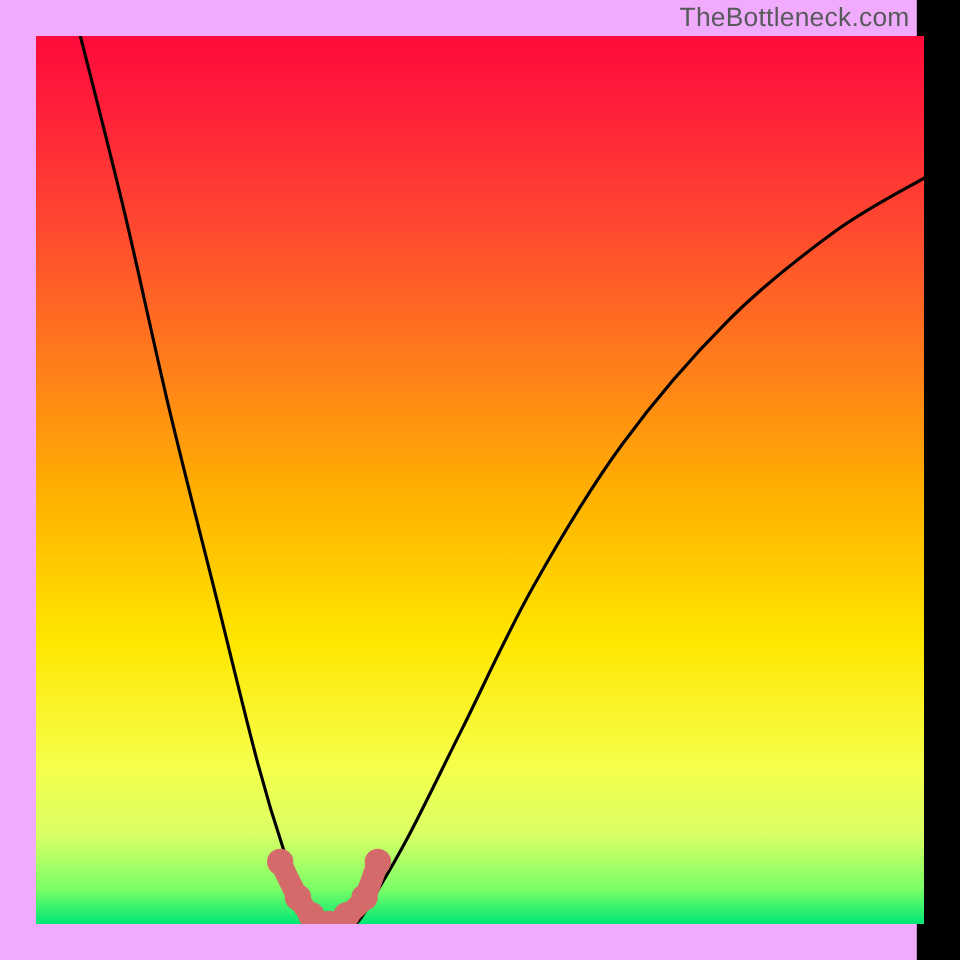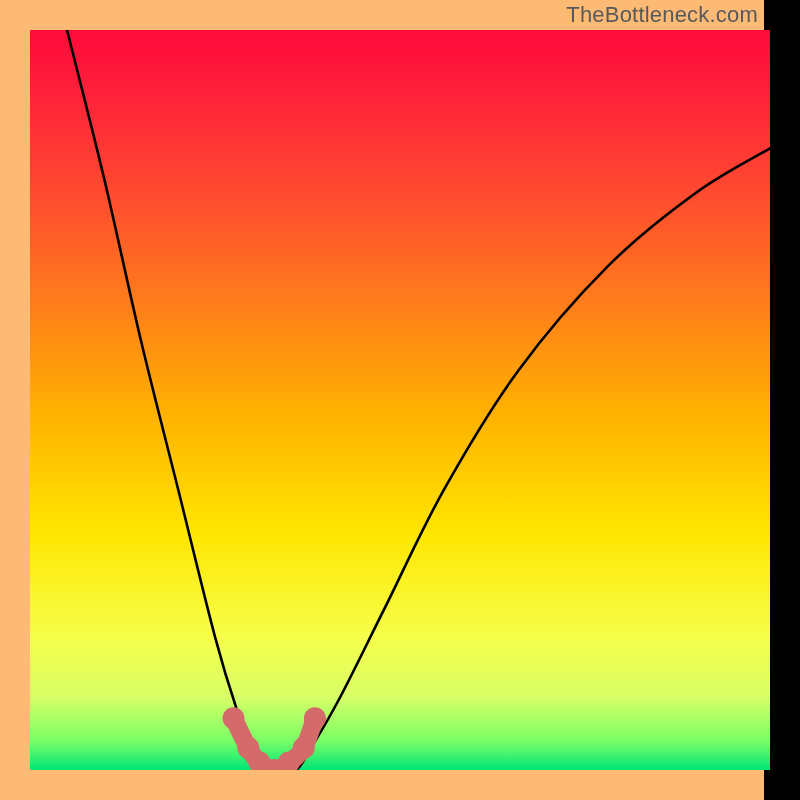--- a/index.html
+++ b/index.html
@@ -10,21 +10,21 @@
     overflow: hidden;
     background: #000;
     font-family: Arial, Helvetica, sans-serif;
   }
   .frame {
     position: absolute;
     top: 0;
     left: 0;
     width: 764px;
     height: 800px;
-    background: #fdba74;
+    background: #f0abfc;
   }
   .plot {
     position: absolute;
     top: 30px;
     left: 30px;
     width: 740px;
     height: 740px;
     
     background: linear-gradient(
       to bottom,

